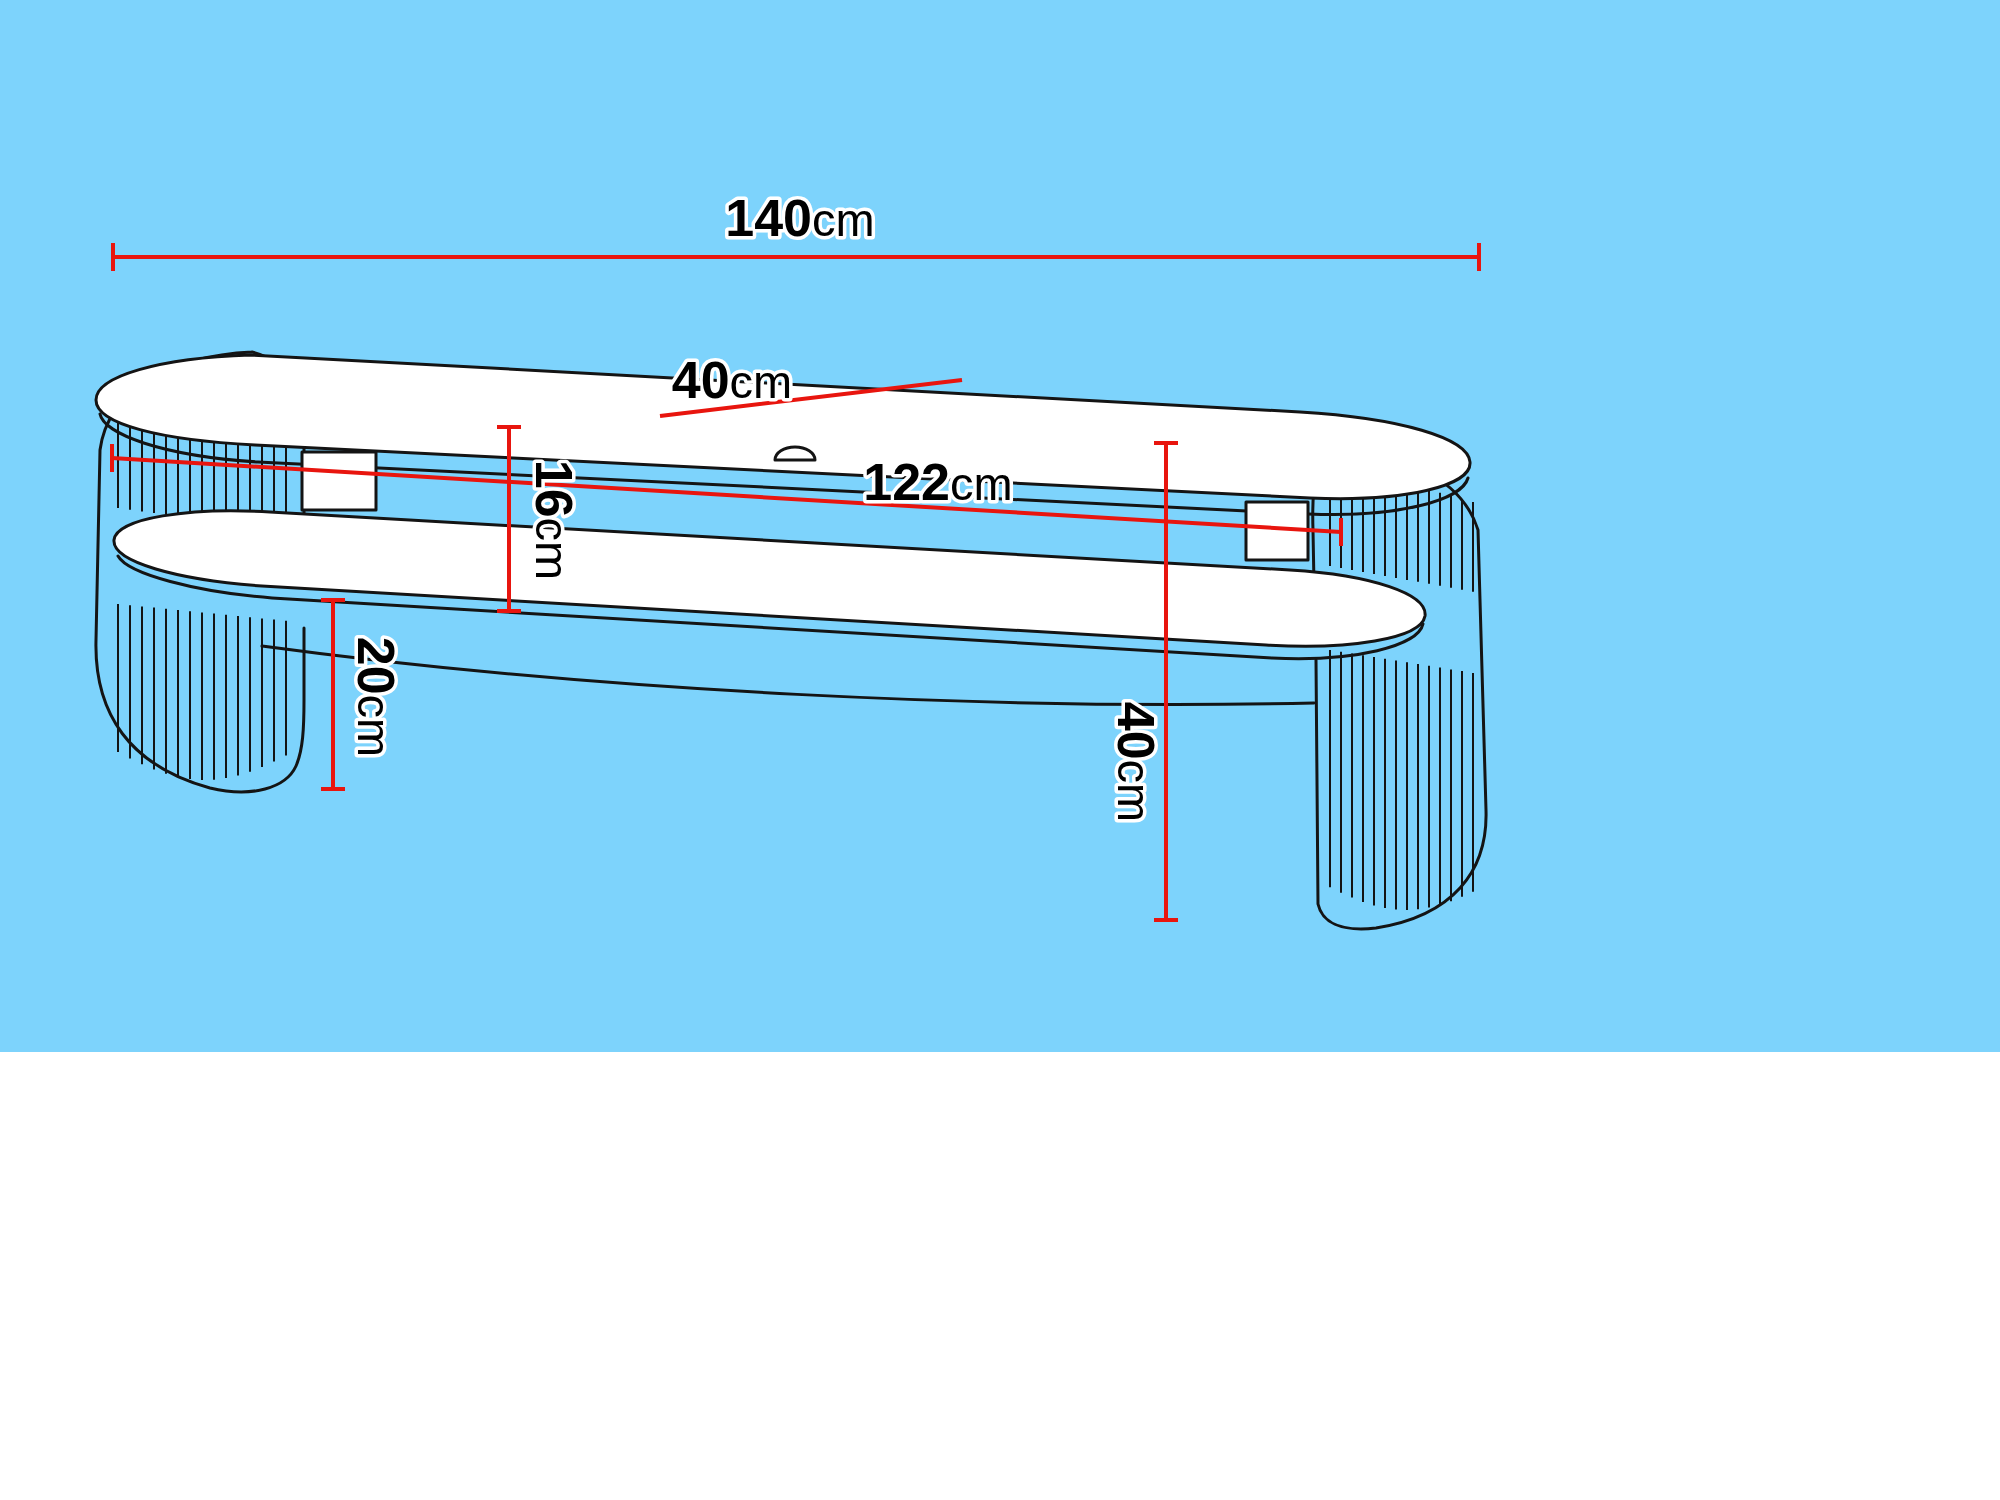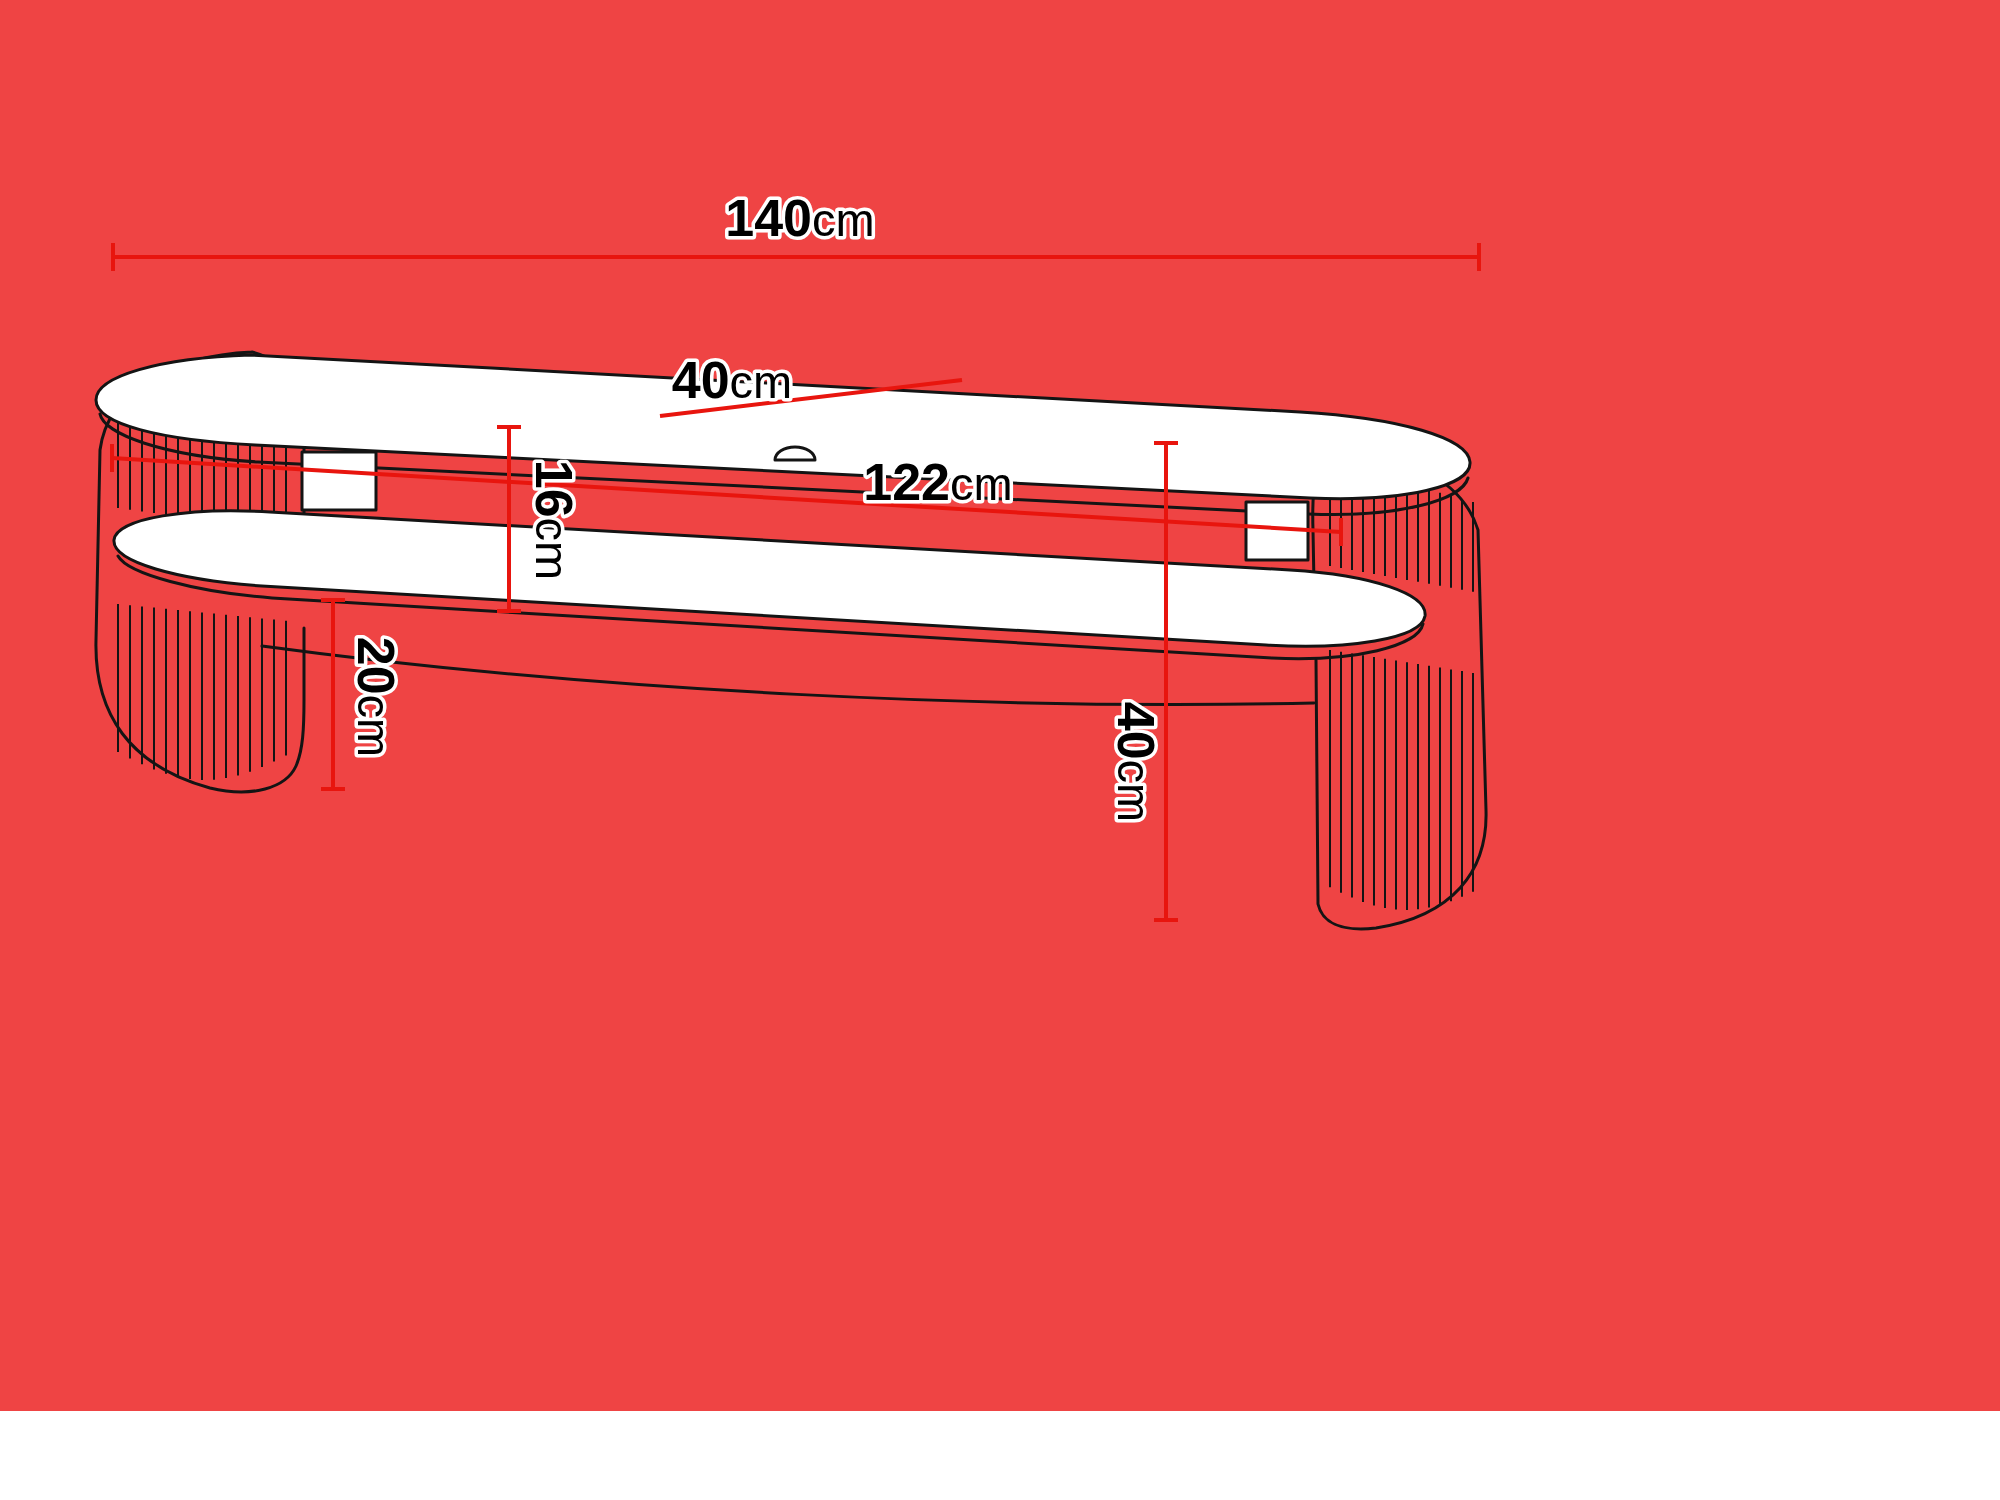--- a/index.html
+++ b/index.html
@@ -1,16 +1,16 @@
 <!DOCTYPE html>
 <html><head>
 <meta charset="utf-8">
 <style>
   html,body{margin:0;padding:0;background:#fff;}
-  .canvas{position:relative;width:2000px;height:1411px;background:#ef4444;overflow:hidden;}
+  .canvas{position:relative;width:2000px;height:1052px;background:#7dd3fc;overflow:hidden;}
   svg{position:absolute;left:0;top:0;}
   .outline{stroke:#141414;stroke-width:3;fill:none;stroke-linecap:round;stroke-linejoin:round;}
   .outline-fill{stroke:#141414;stroke-width:3;fill:#ffffff;stroke-linejoin:round;}
   .flutes line{stroke:#141414;stroke-width:2;}
   .dim{stroke:#e8150e;stroke-width:4;fill:none;stroke-linecap:butt;}
   .dim-label{font-family:"Liberation Sans",sans-serif;font-weight:700;font-size:52px;fill:#000;
              paint-order:stroke;stroke:#ffffff;stroke-width:7px;stroke-linejoin:round;}
   .dim-label .unit{font-weight:400;font-size:47px;}
 </style>
 </head>

